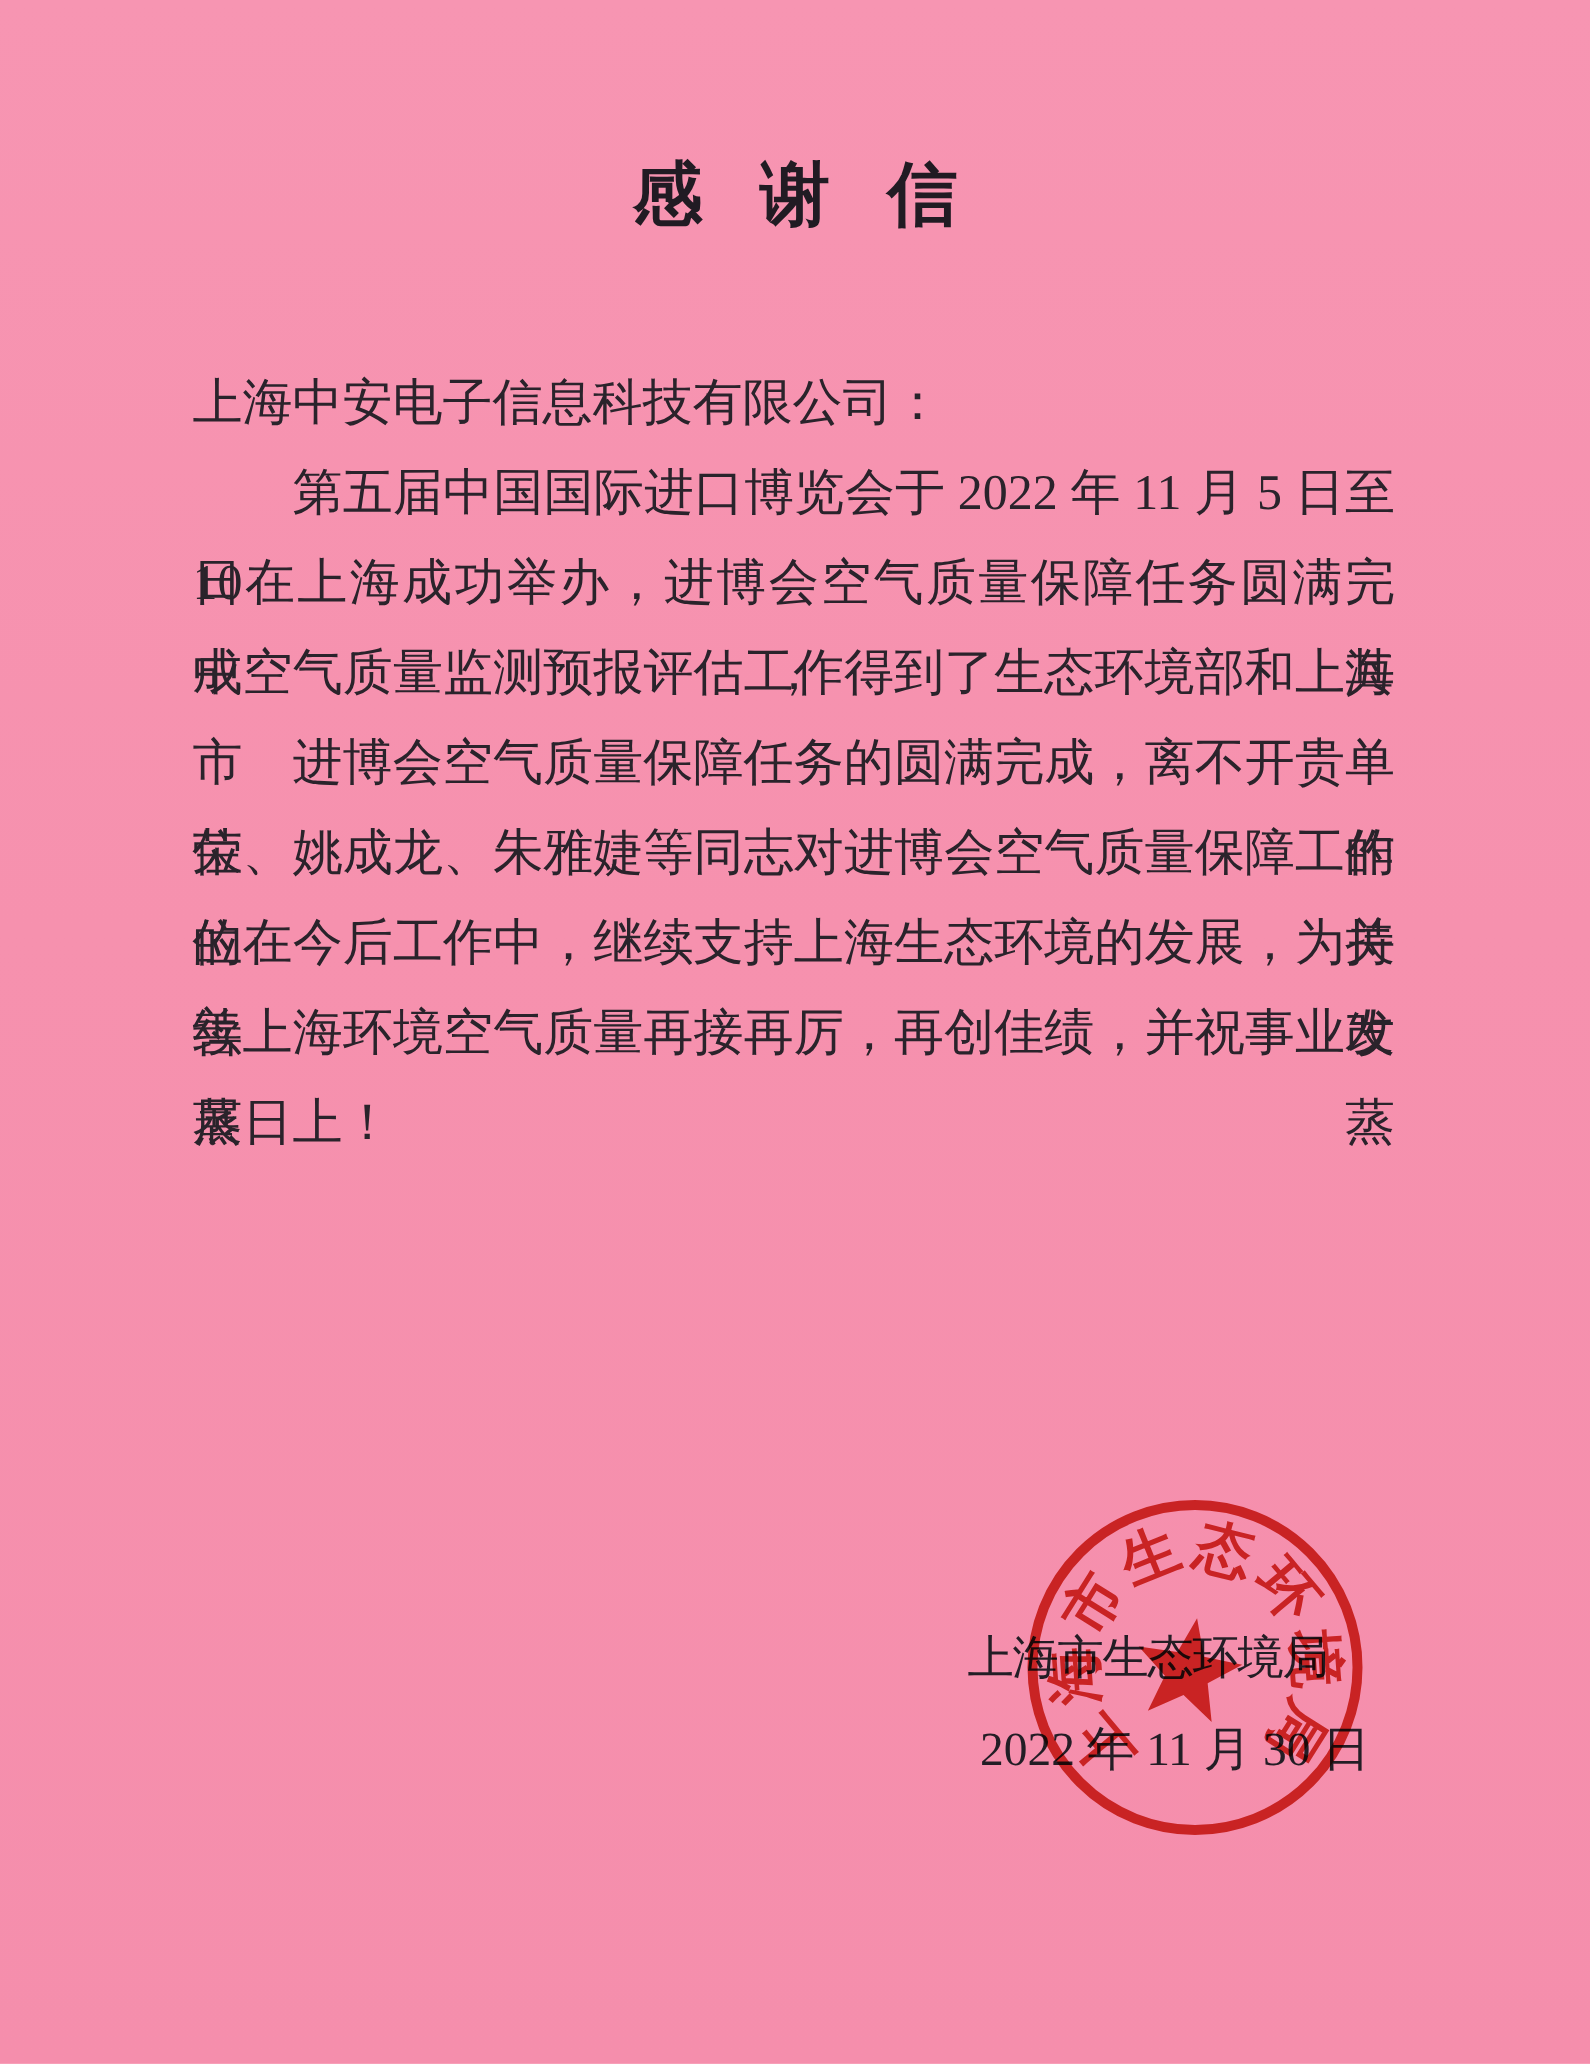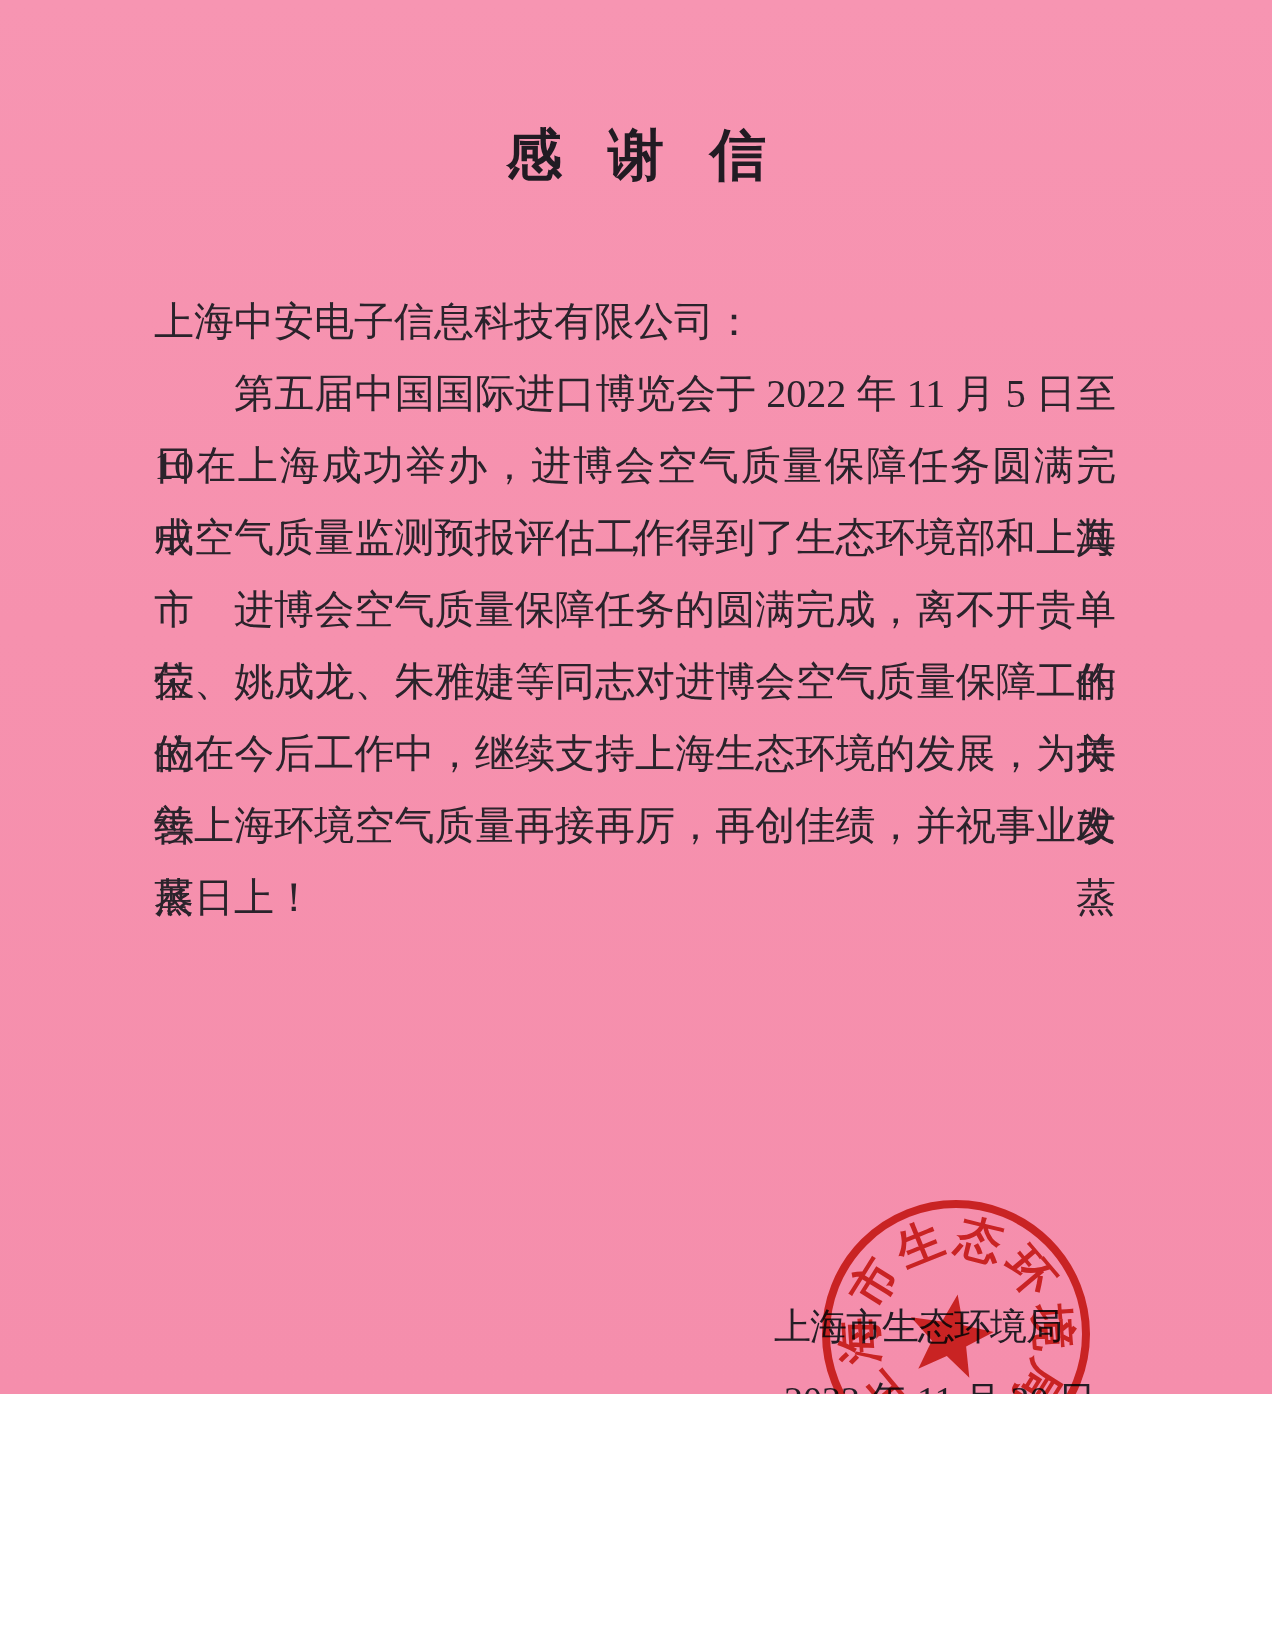--- a/index.html
+++ b/index.html
@@ -3,21 +3,21 @@
 <meta charset="utf-8">
 <style>
   html,body { margin:0; padding:0; }
   :root {
     --paper:#f691ae;
     --ink:#2a232b;
     --seal:#cc291d;
   }
   .page {
     position:relative;
-    width:1272px; height:1394px;
+    width:1272px; height:1651px;
     background:var(--paper);
     background-image:linear-gradient(180deg, #f795b2 0%, #f691ae 45%, #f58eac 100%);
     overflow:hidden;
     font-family:"Liberation Serif","DejaVu Serif",serif;
     color:var(--ink);
     text-decoration:underline;
   }
   .title {
     position:absolute; top:118px; left:0; right:0;
     margin:0; text-align:center;

